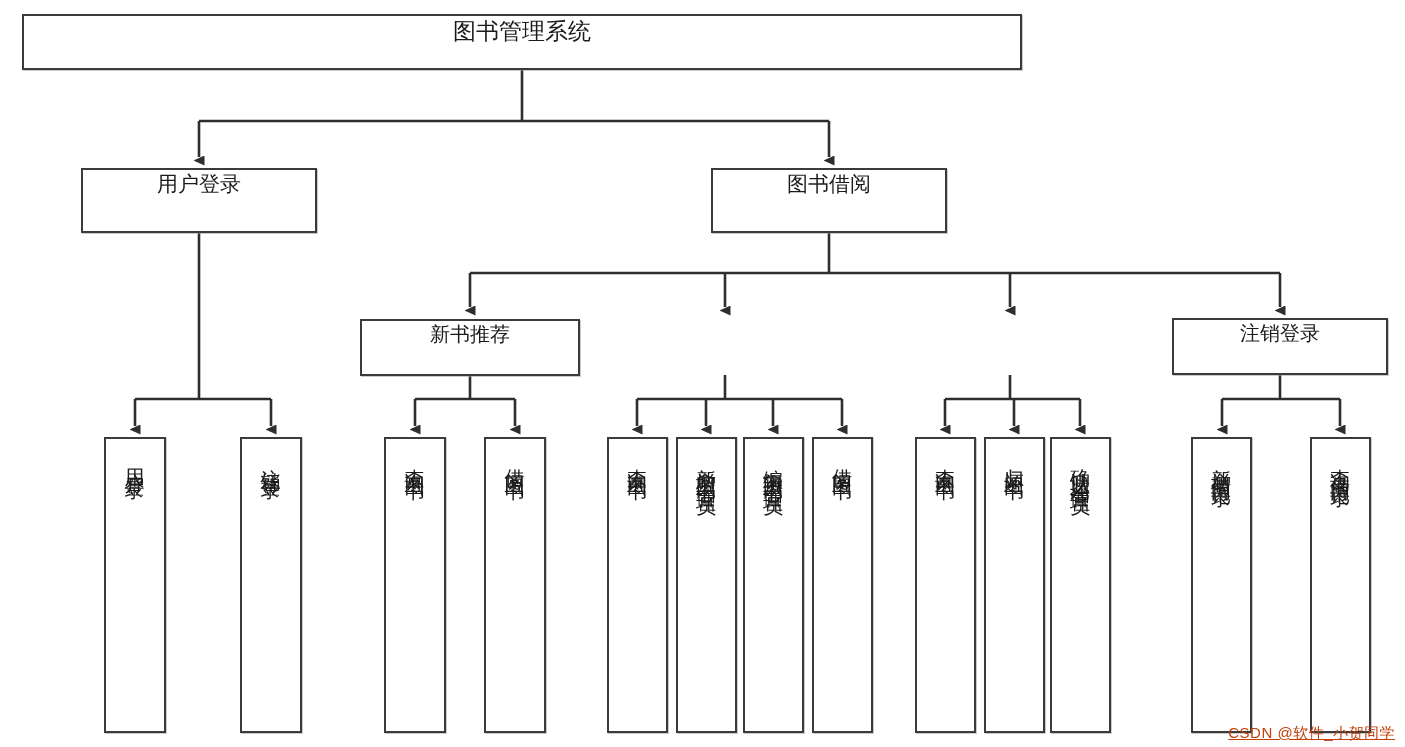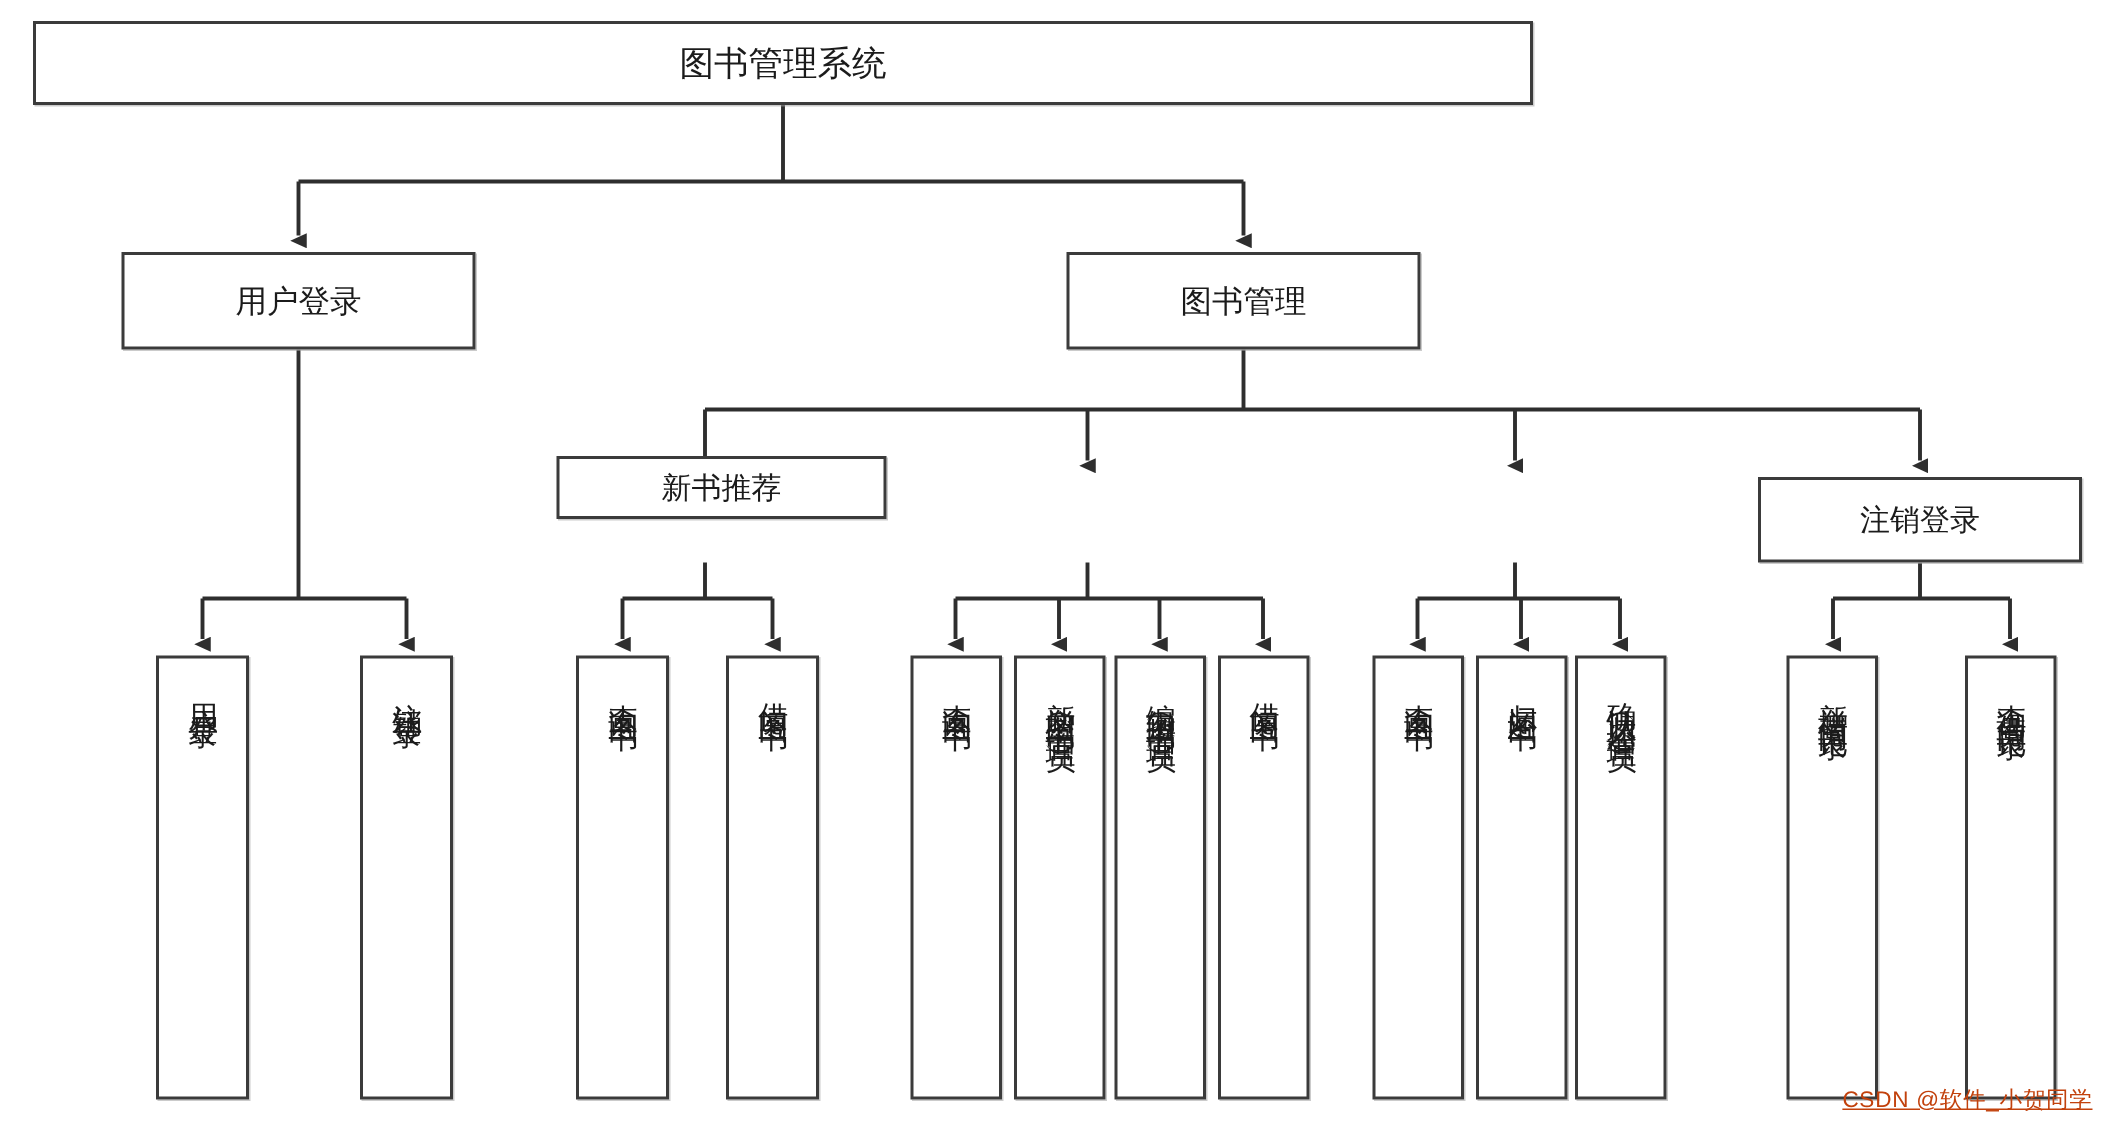--- a/index.html
+++ b/index.html
@@ -10,21 +10,21 @@
     -webkit-font-smoothing:antialiased;
   }
   #canvas{position:relative;width:1405px;height:747px;background:#fff;}
   svg#wires{position:absolute;left:0;top:0;width:1405px;height:747px;}
 
   .node{
     position:absolute;
     box-sizing:border-box;
     background:#ffffff;
     border:2.4px solid #3b3b3b;
-    display:flex;align-items:center;justify-content:center;
+    display:flex;justify-content:center;
     color:#1b1b1b;
     box-shadow:1px 1px 0 rgba(160,160,160,.55);
   }
   .node.root{font-size:23px;}
   .node.lvl2{font-size:21px;}
   .node.lvl3{font-size:20px;}
 
   .node.leaf{
     font-size:20px;
     padding:14px 0 10px 0;
@@ -106,24 +106,24 @@
   </svg>
 
   <div class="node root" style="left:22px;top:14px;width:1000px;height:56px;">
     <span>图书管理系统</span>
   </div>
 
   <div class="node lvl2" style="left:81px;top:168px;width:236px;height:65px;">
     <span>用户登录</span>
   </div>
   <div class="node lvl2" style="left:711px;top:168px;width:236px;height:65px;">
-    <span>图书管理</span>
+    <span>图书借阅</span>
   </div>
 
-  <div class="node lvl3" style="left:360px;top:304px;width:220px;height:42px;margin-left:11px;">
+  <div class="node lvl3" style="left:360px;top:319px;width:220px;height:57px;">
     <span>新书推荐</span>
   </div>
   <div class="node lvl3" style="left:1172px;top:318px;width:216px;height:57px;">
     <span>注销登录</span>
   </div>
 
   <div class="node leaf" style="left:104px;top:437px;width:62px;height:296px;">
     <span class="vtext">用户登录</span>
   </div>
   <div class="node leaf" style="left:240px;top:437px;width:62px;height:296px;">

